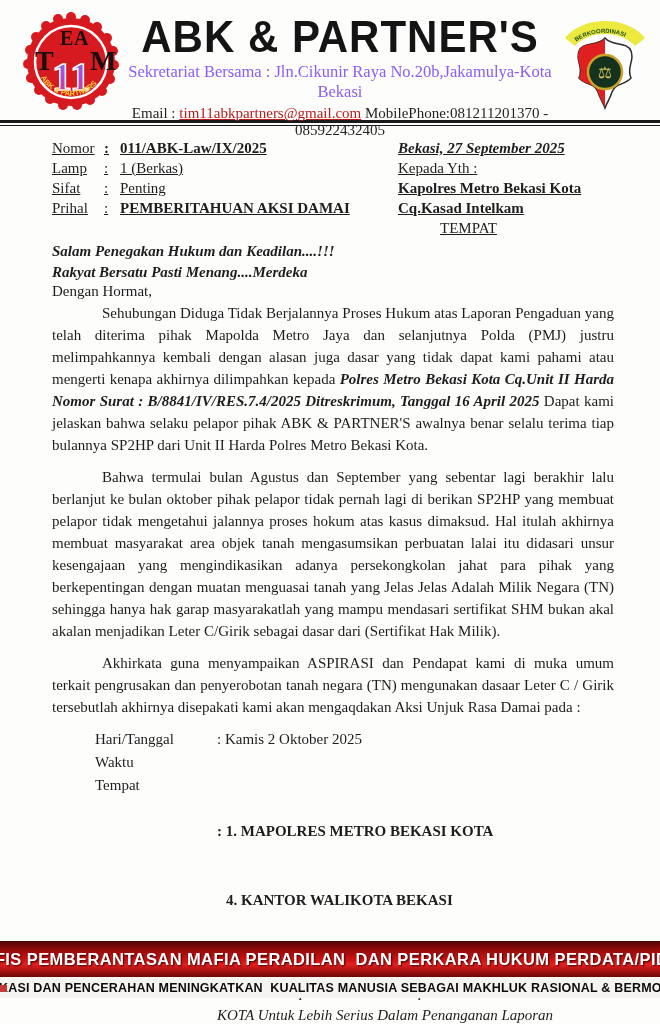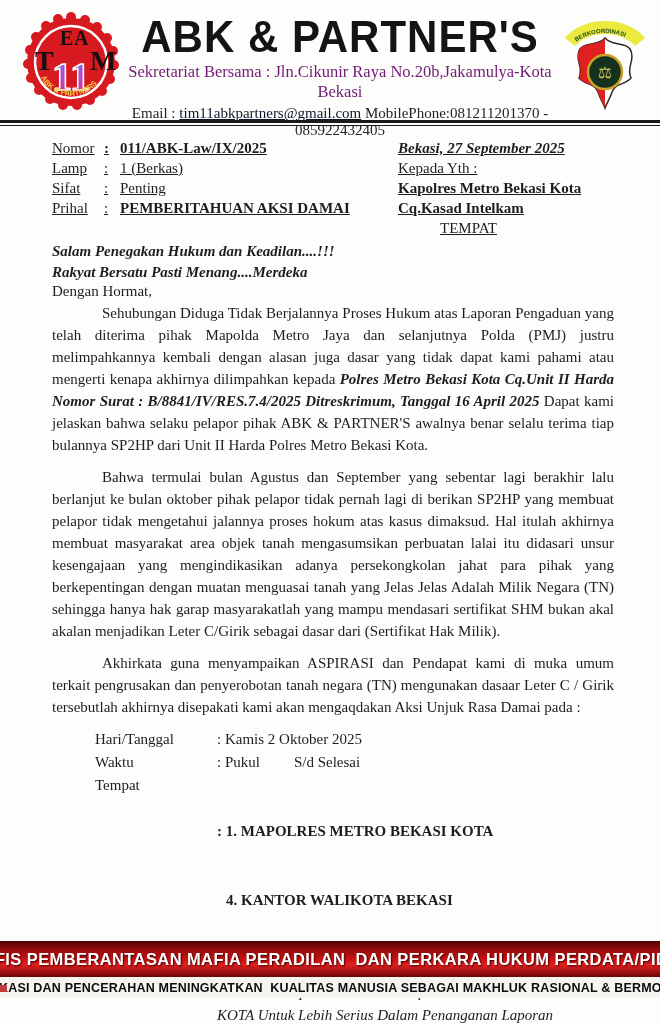--- a/index.html
+++ b/index.html
@@ -22,23 +22,23 @@
   .head-center{flex:1;text-align:center;padding-top:2px;}
   .org-name{
     font-family:"Liberation Sans", sans-serif;
     font-weight:bold;
     font-size:42px;
     letter-spacing:1px;
     color:#141414;
     line-height:46px;
     transform:scaleY(1.05);
   }
-  .secretariat{font-size:16.5px;margin-top:2px;color:#701a75;}
+  .secretariat{font-size:16.5px;margin-top:2px;color:#8b5cf6;}
   .contact{font-size:15px;margin-top:3px;color:#242424;}
-  .contact a{color:#0f172a;text-decoration:underline;}
+  .contact a{color:#b91c1c;text-decoration:underline;}
   .badge-right{flex:0 0 96px;}
   .double-rule{
     margin-top:8px;
     border-top:3px solid #1a1a1a;
     border-bottom:1px solid #1a1a1a;
     height:2px;
   }
   
   .meta-section{
     display:flex;justify-content:space-between;
@@ -231,21 +231,20 @@
 
   <p class="para">Akhirkata guna menyampaikan ASPIRASI dan Pendapat kami di muka umum terkait pengrusakan dan penyerobotan tanah negara (TN) mengunakan dasaar Leter C / Girik tersebutlah akhirnya disepakati kami akan mengaqdakan Aksi Unjuk Rasa Damai pada :</p>
 
   <div class="details">
     <div class="drow">
       <span class="dlabel">Hari/Tanggal</span>
       <span class="dvalue">: Kamis 2 Oktober 2025</span>
     </div>
     <div class="drow">
       <span class="dlabel">Waktu</span>
-      <span class="dvalue"><span>: Pukul</span><span class="gap2"></span><span>S/d Selesai</span></span>
     </div>
     <div class="drow">
       <span class="dlabel">Tempat</span>
       <span class="dvalue">
         <div class="bold">: 1. MAPOLRES METRO BEKASI KOTA</div>
         <div class="bold tempat2">4. KANTOR WALIKOTA BEKASI</div>
       </span>
     </div>
     <div class="drow">
       <span class="dlabel">Estimasi Masa</span>

